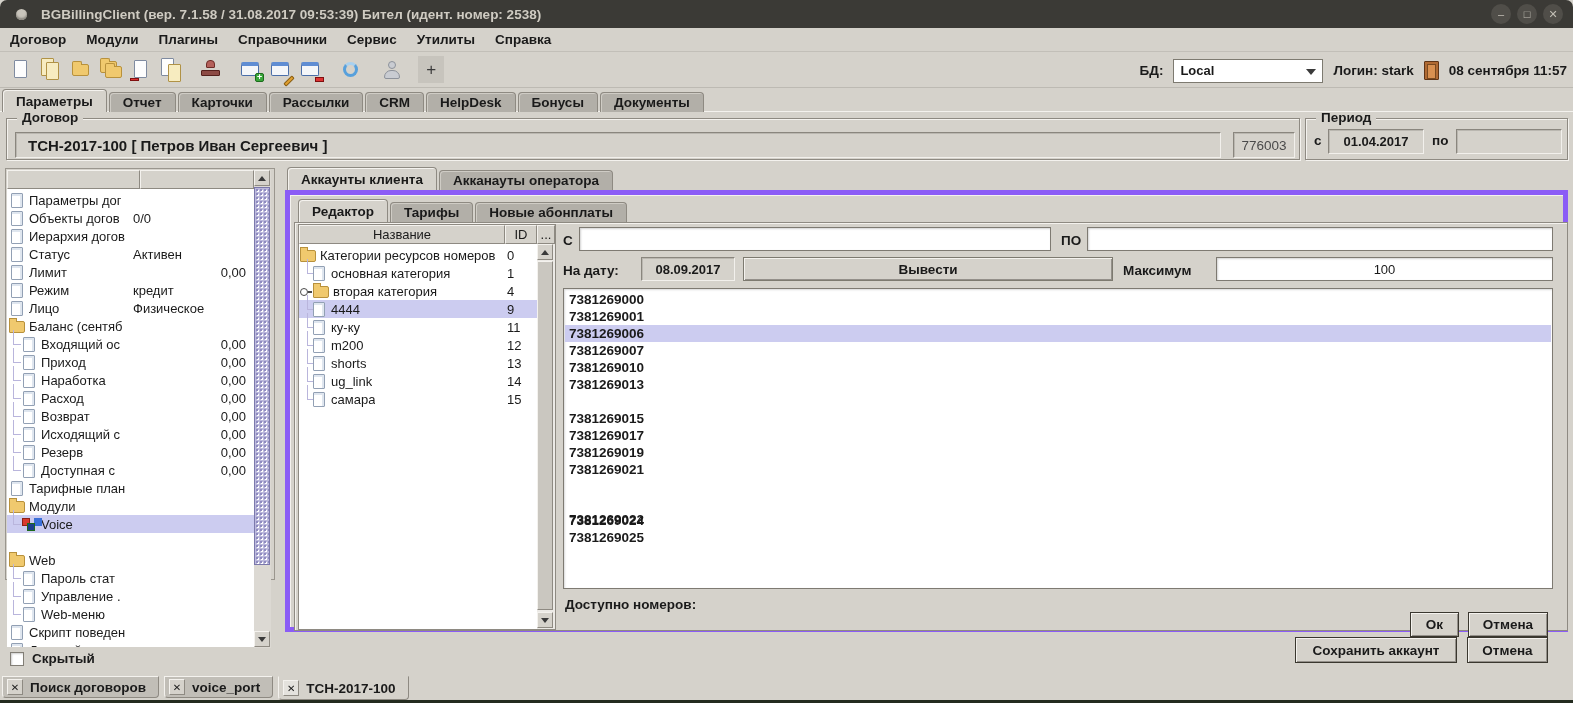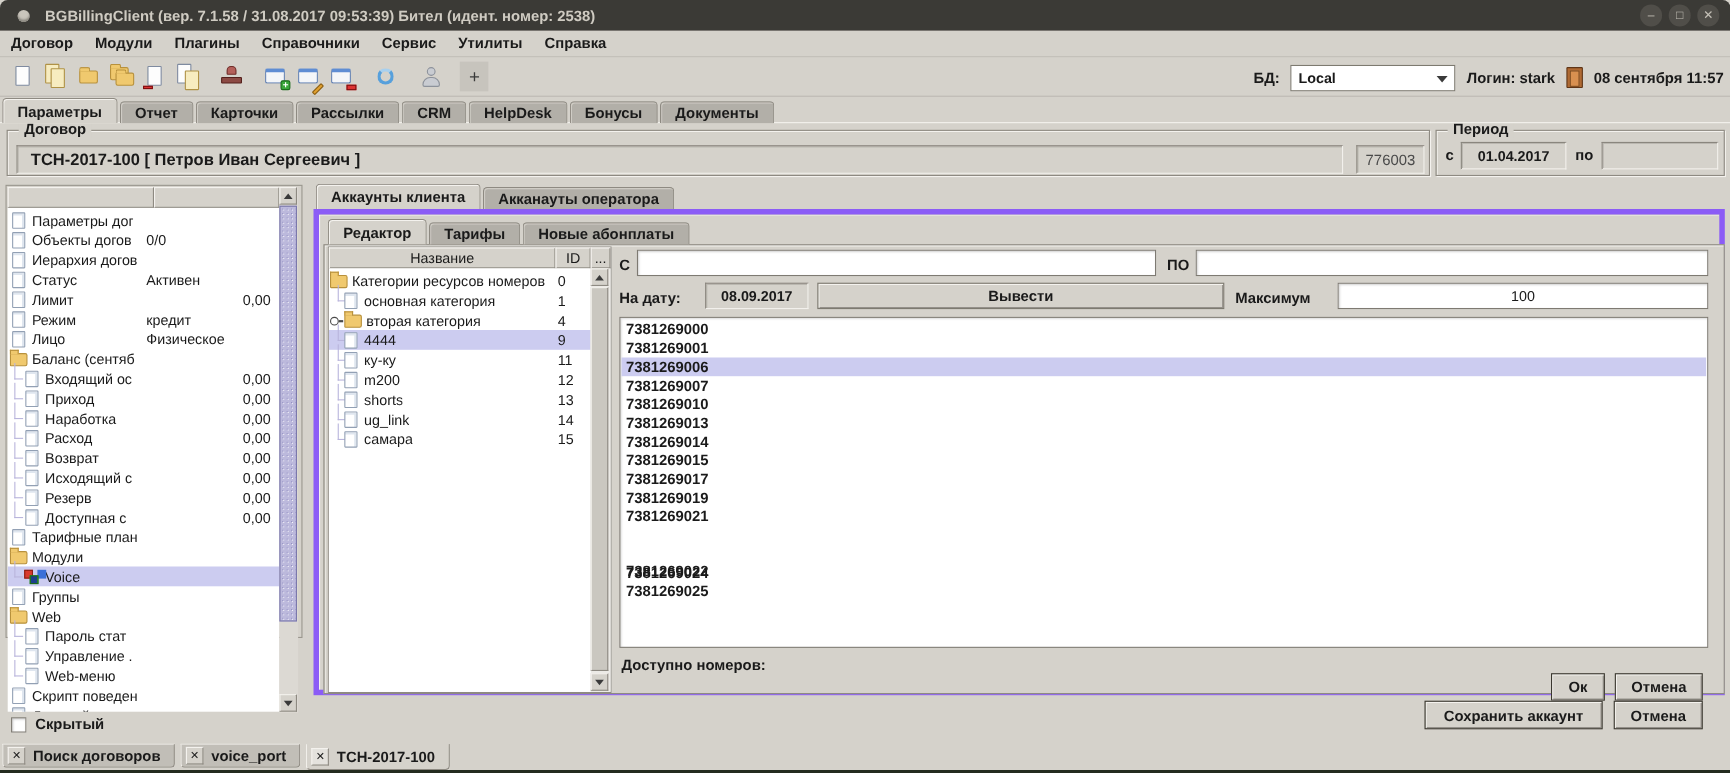--- a/index.html
+++ b/index.html
@@ -396,25 +396,20 @@
         <div class="trow" style="top: 308px;">
           <span style="width: 2px; flex: 0 0 auto;"></span>
           <span class="ticon ic-folder"></span>
           <span class="tlabel">Модули</span>
         </div>
         <div class="trow selected" style="top: 326px;">
           <span class="conn"></span>
           <span class="ticon ic-modules"></span>
           <span class="tlabel">Voice</span>
         </div>
-        <div class="trow" style="top: 344px;">
-          <span style="width: 2px; flex: 0 0 auto;"></span>
-          <span class="ticon ic-doc"></span>
-          <span class="tlabel">Группы</span>
-        </div>
         <div class="trow" style="top: 362px;">
           <span style="width: 2px; flex: 0 0 auto;"></span>
           <span class="ticon ic-folder"></span>
           <span class="tlabel">Web</span>
         </div>
         <div class="trow" style="top: 380px;">
           <span class="conn"></span>
           <span class="ticon ic-doc"></span>
           <span class="tlabel">Пароль стат</span>
         </div>
@@ -560,21 +555,20 @@
       <span class="fld-lbl" style="left:828px;top:40px;">Максимум</span>
       <div class="ed-input inputw" style="left:921px;top:34px;width:337px;justify-content:center;">100</div>
 
       <div class="num-list">
           <div class="nrow" style="top: 2px;">7381269000</div>
           <div class="nrow" style="top: 19px;">7381269001</div>
           <div class="nrow selected" style="top: 36px;">7381269006</div>
           <div class="nrow" style="top: 53px;">7381269007</div>
           <div class="nrow" style="top: 70px;">7381269010</div>
           <div class="nrow" style="top: 87px;">7381269013</div>
-          <div class="nrow" style="top: 104px;">7381269014</div>
           <div class="nrow" style="top: 121px;">7381269015</div>
           <div class="nrow" style="top: 138px;">7381269017</div>
           <div class="nrow" style="top: 155px;">7381269019</div>
           <div class="nrow" style="top: 172px;">7381269021</div>
           <div class="nrow" style="top: 189px; margin-top: 33px;">7381269022</div>
           <div class="nrow" style="top: 223px;">7381269024</div>
           <div class="nrow" style="top: 240px;">7381269025</div>
         </div>
 
       <span class="fld-lbl" style="left:270px;top:374px;">Доступно номеров:</span>

